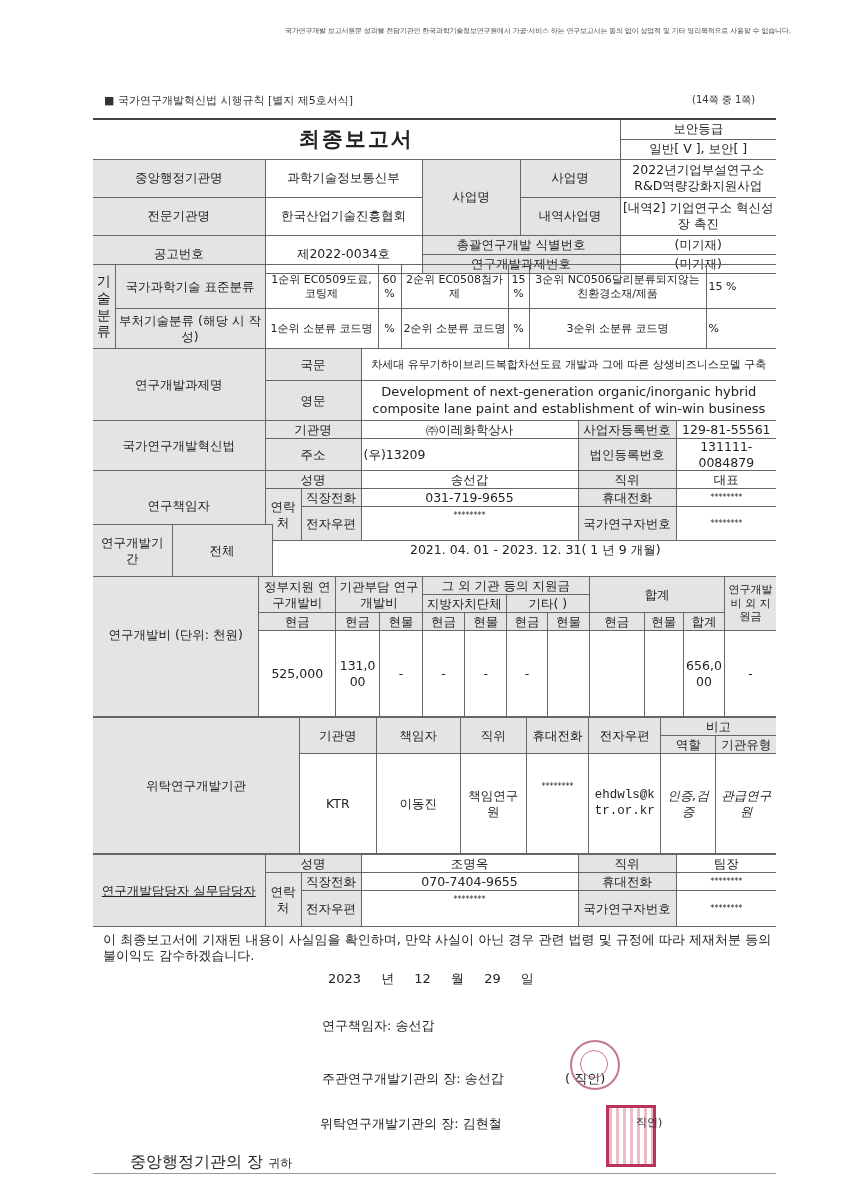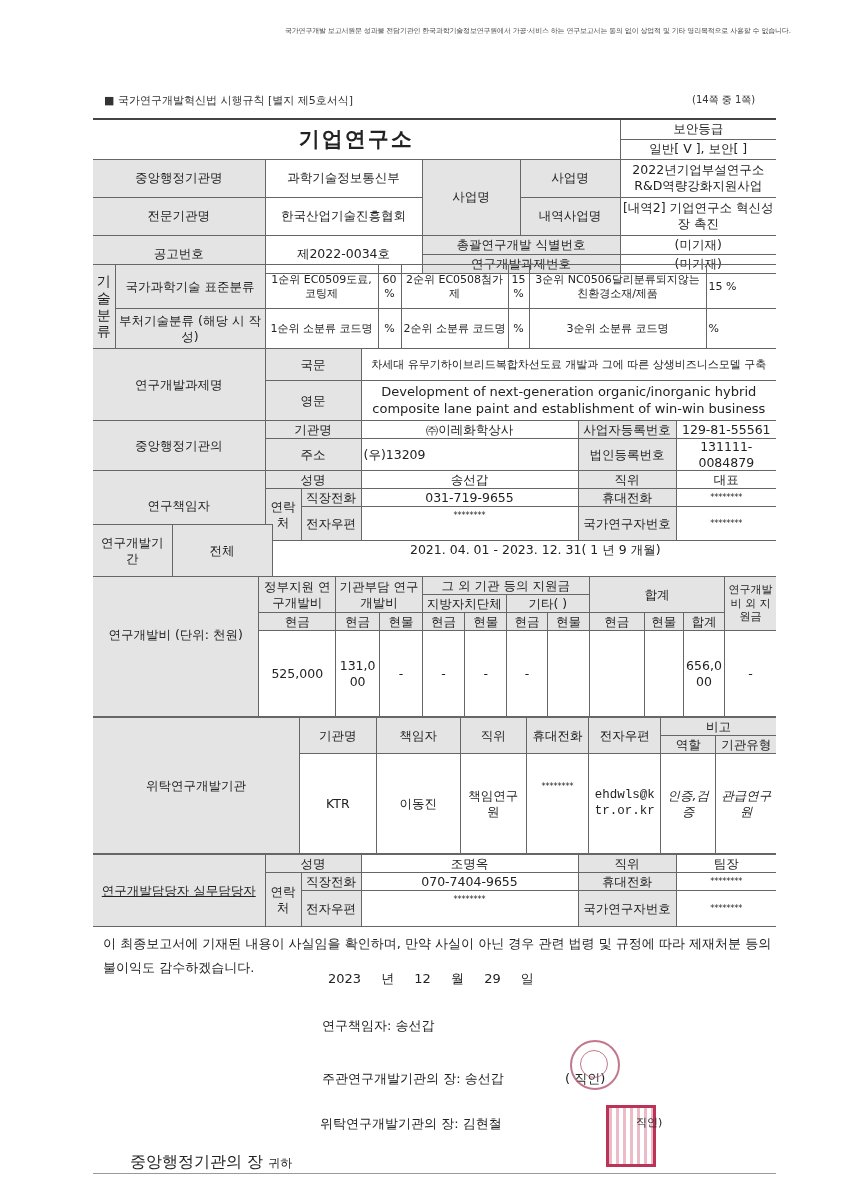--- a/index.html
+++ b/index.html
@@ -9,21 +9,21 @@
   .form-label{left:104px;top:93px;font-size:11px;color:#333;}
   .page-count{left:692px;top:93px;font-size:10px;color:#333;}
   table{border-collapse:collapse;table-layout:fixed;position:absolute;left:93px;width:683px;font-size:12.5px;}
   td{border:1px solid #666;text-align:center;vertical-align:middle;padding:0 2px;line-height:1.25;overflow:hidden;}
   .g{background:#e4e4e4;}
   .top{border-top:2px solid #444;}
   .title{font-size:21px;font-weight:bold;letter-spacing:2px;}
   .small{font-size:11px;}
   .it{font-style:italic;}
   .mask{font-size:8px;vertical-align:top;padding-top:4px;}
-  .stmt{left:103px;top:932px;width:675px;font-size:13px;line-height:24px;}
+  .stmt{left:103px;top:932px;width:675px;font-size:13px;line-height:16px;}
   .date{left:328px;top:970px;font-size:13px;word-spacing:16px;}
   .sig1{left:322px;top:1017px;font-size:13px;}
   .sig2{left:322px;top:1070px;font-size:13px;}
   .sig3{left:320px;top:1115px;font-size:13px;}
   .addressee{left:130px;top:1152px;font-size:16px;}
   .addressee small{font-size:12px;}
   .bottom-line{left:93px;top:1173px;width:683px;height:1px;background:#999;}
   .seal-round{left:570px;top:1040px;width:46px;height:46px;border-radius:50%;border:2px solid #b45770;opacity:.8;}
   .seal-round:after{content:"";position:absolute;left:8px;top:8px;width:26px;height:26px;border-radius:50%;border:1px solid #b45770;}
   .seal-square{left:606px;top:1105px;width:44px;height:56px;border:3px solid #b41e44;background:repeating-linear-gradient(90deg,#e9b5c2 0 3px,#fff 3px 7px);opacity:.9;}
@@ -38,21 +38,21 @@
 <table style="top:118px;">
   <colgroup>
     <col style="width:172px">
       <col style="width:157px">
       <col style="width:98px">
       <col style="width:100px">
       <col style="width:156px">
   </colgroup>
   <tbody>
       <tr style="height:20px">
-    <td class="top title" colspan="4" rowspan="2" style="border-left:none;border-right:1px solid #666;">기업연구소</td>
+    <td class="top title" colspan="4" rowspan="2" style="border-left:none;border-right:1px solid #666;">최종보고서</td>
     <td class="top" style="border-right:none;">보안등급</td>
   </tr>
   <tr style="height:20px">
     <td style="border-right:none;">일반[ V ], 보안[    ]</td>
   </tr>
   <tr style="height:38px">
     <td class="g" style="border-left:none;">중앙행정기관명</td>
     <td>과학기술정보통신부</td>
     <td class="g" rowspan="2">사업명</td>
     <td class="g">사업명</td>
@@ -125,21 +125,21 @@
       <tr style="height:32px">
     <td class="g" rowspan="2" style="border-left:none;">연구개발과제명</td>
     <td class="g" colspan="2">국문</td>
     <td colspan="4" class="small" style="border-right:none;">차세대 유무기하이브리드복합차선도료 개발과 그에 따른 상생비즈니스모델 구축</td>
   </tr>
   <tr style="height:40px">
     <td class="g" colspan="2">영문</td>
     <td colspan="4" style="border-right:none;font-size:13px;">Development of next-generation organic/inorganic hybrid composite lane paint and establishment of win-win business</td>
   </tr>
   <tr style="height:18px">
-    <td class="g" rowspan="2" style="border-left:none;">중앙행정기관의</td>
+    <td class="g" rowspan="2" style="border-left:none;">국가연구개발혁신법</td>
     <td class="g" colspan="2">기관명</td>
     <td colspan="2">㈜이레화학상사</td>
     <td class="g">사업자등록번호</td>
     <td style="border-right:none;">129-81-55561</td>
   </tr>
   <tr style="height:18px">
     <td class="g" colspan="2">주소</td>
     <td colspan="2" style="text-align:left;">(우)13209</td>
     <td class="g">법인등록번호</td>
     <td style="border-right:none;">131111-0084879</td>

